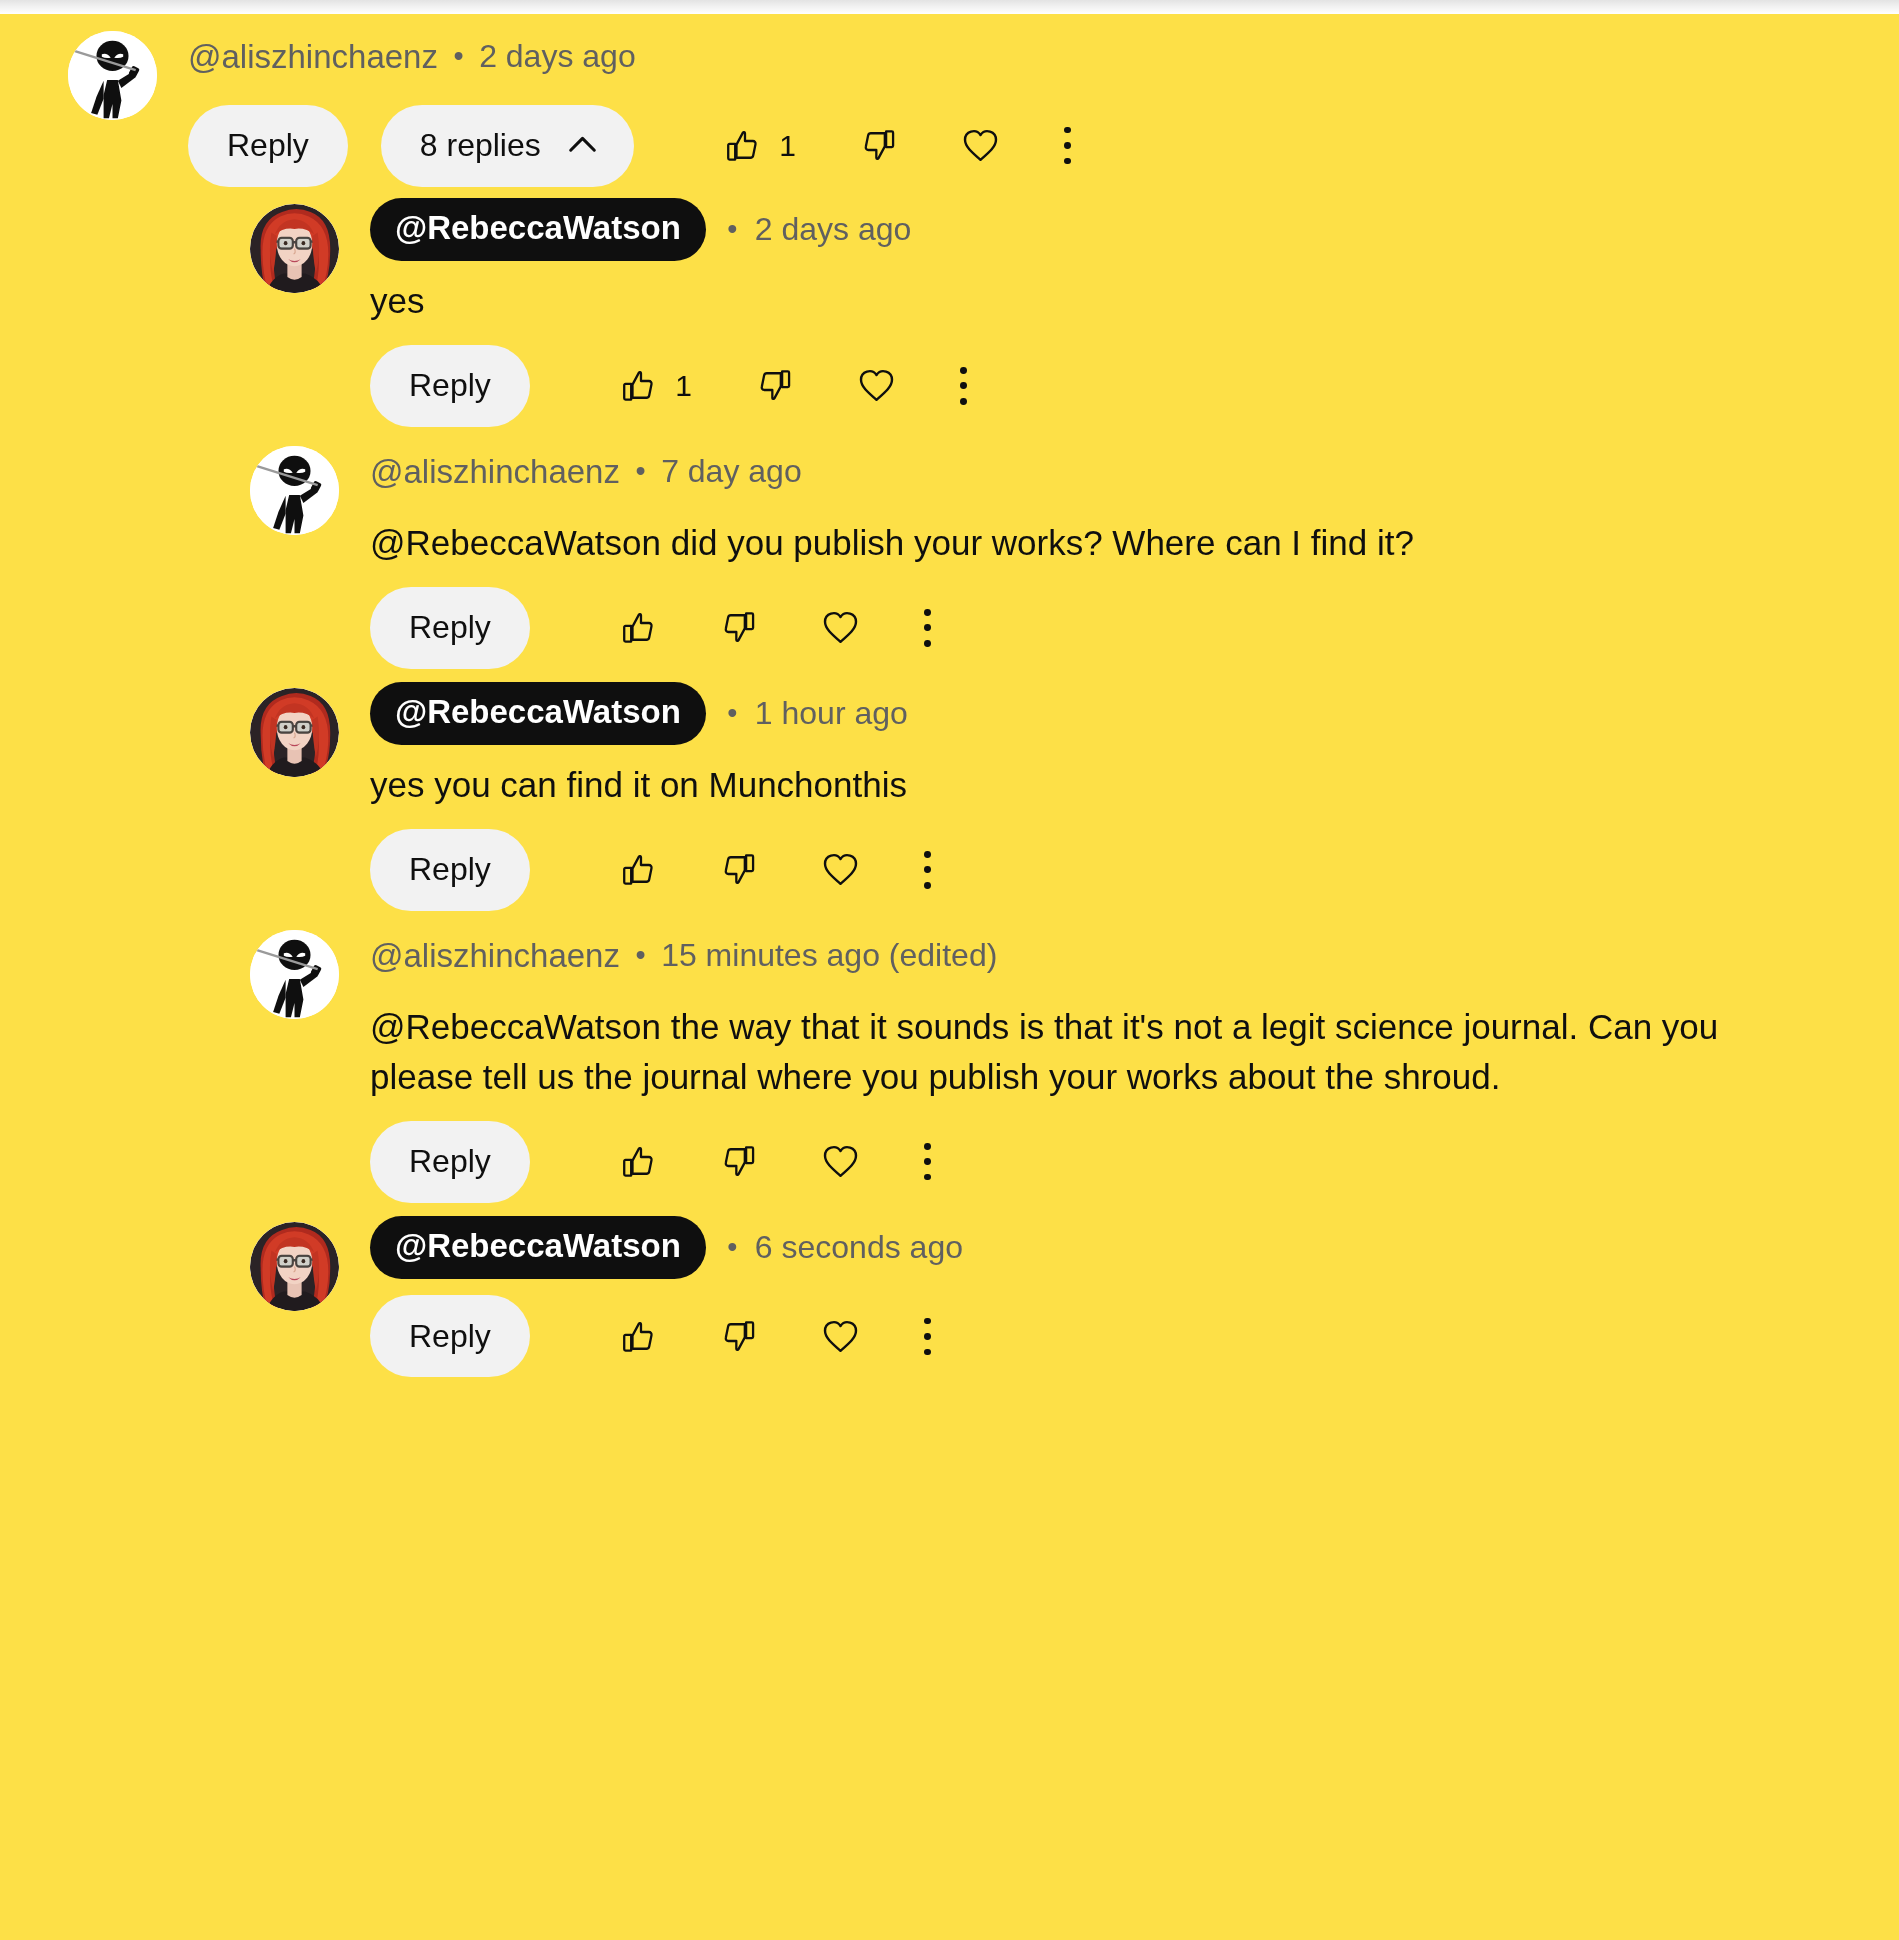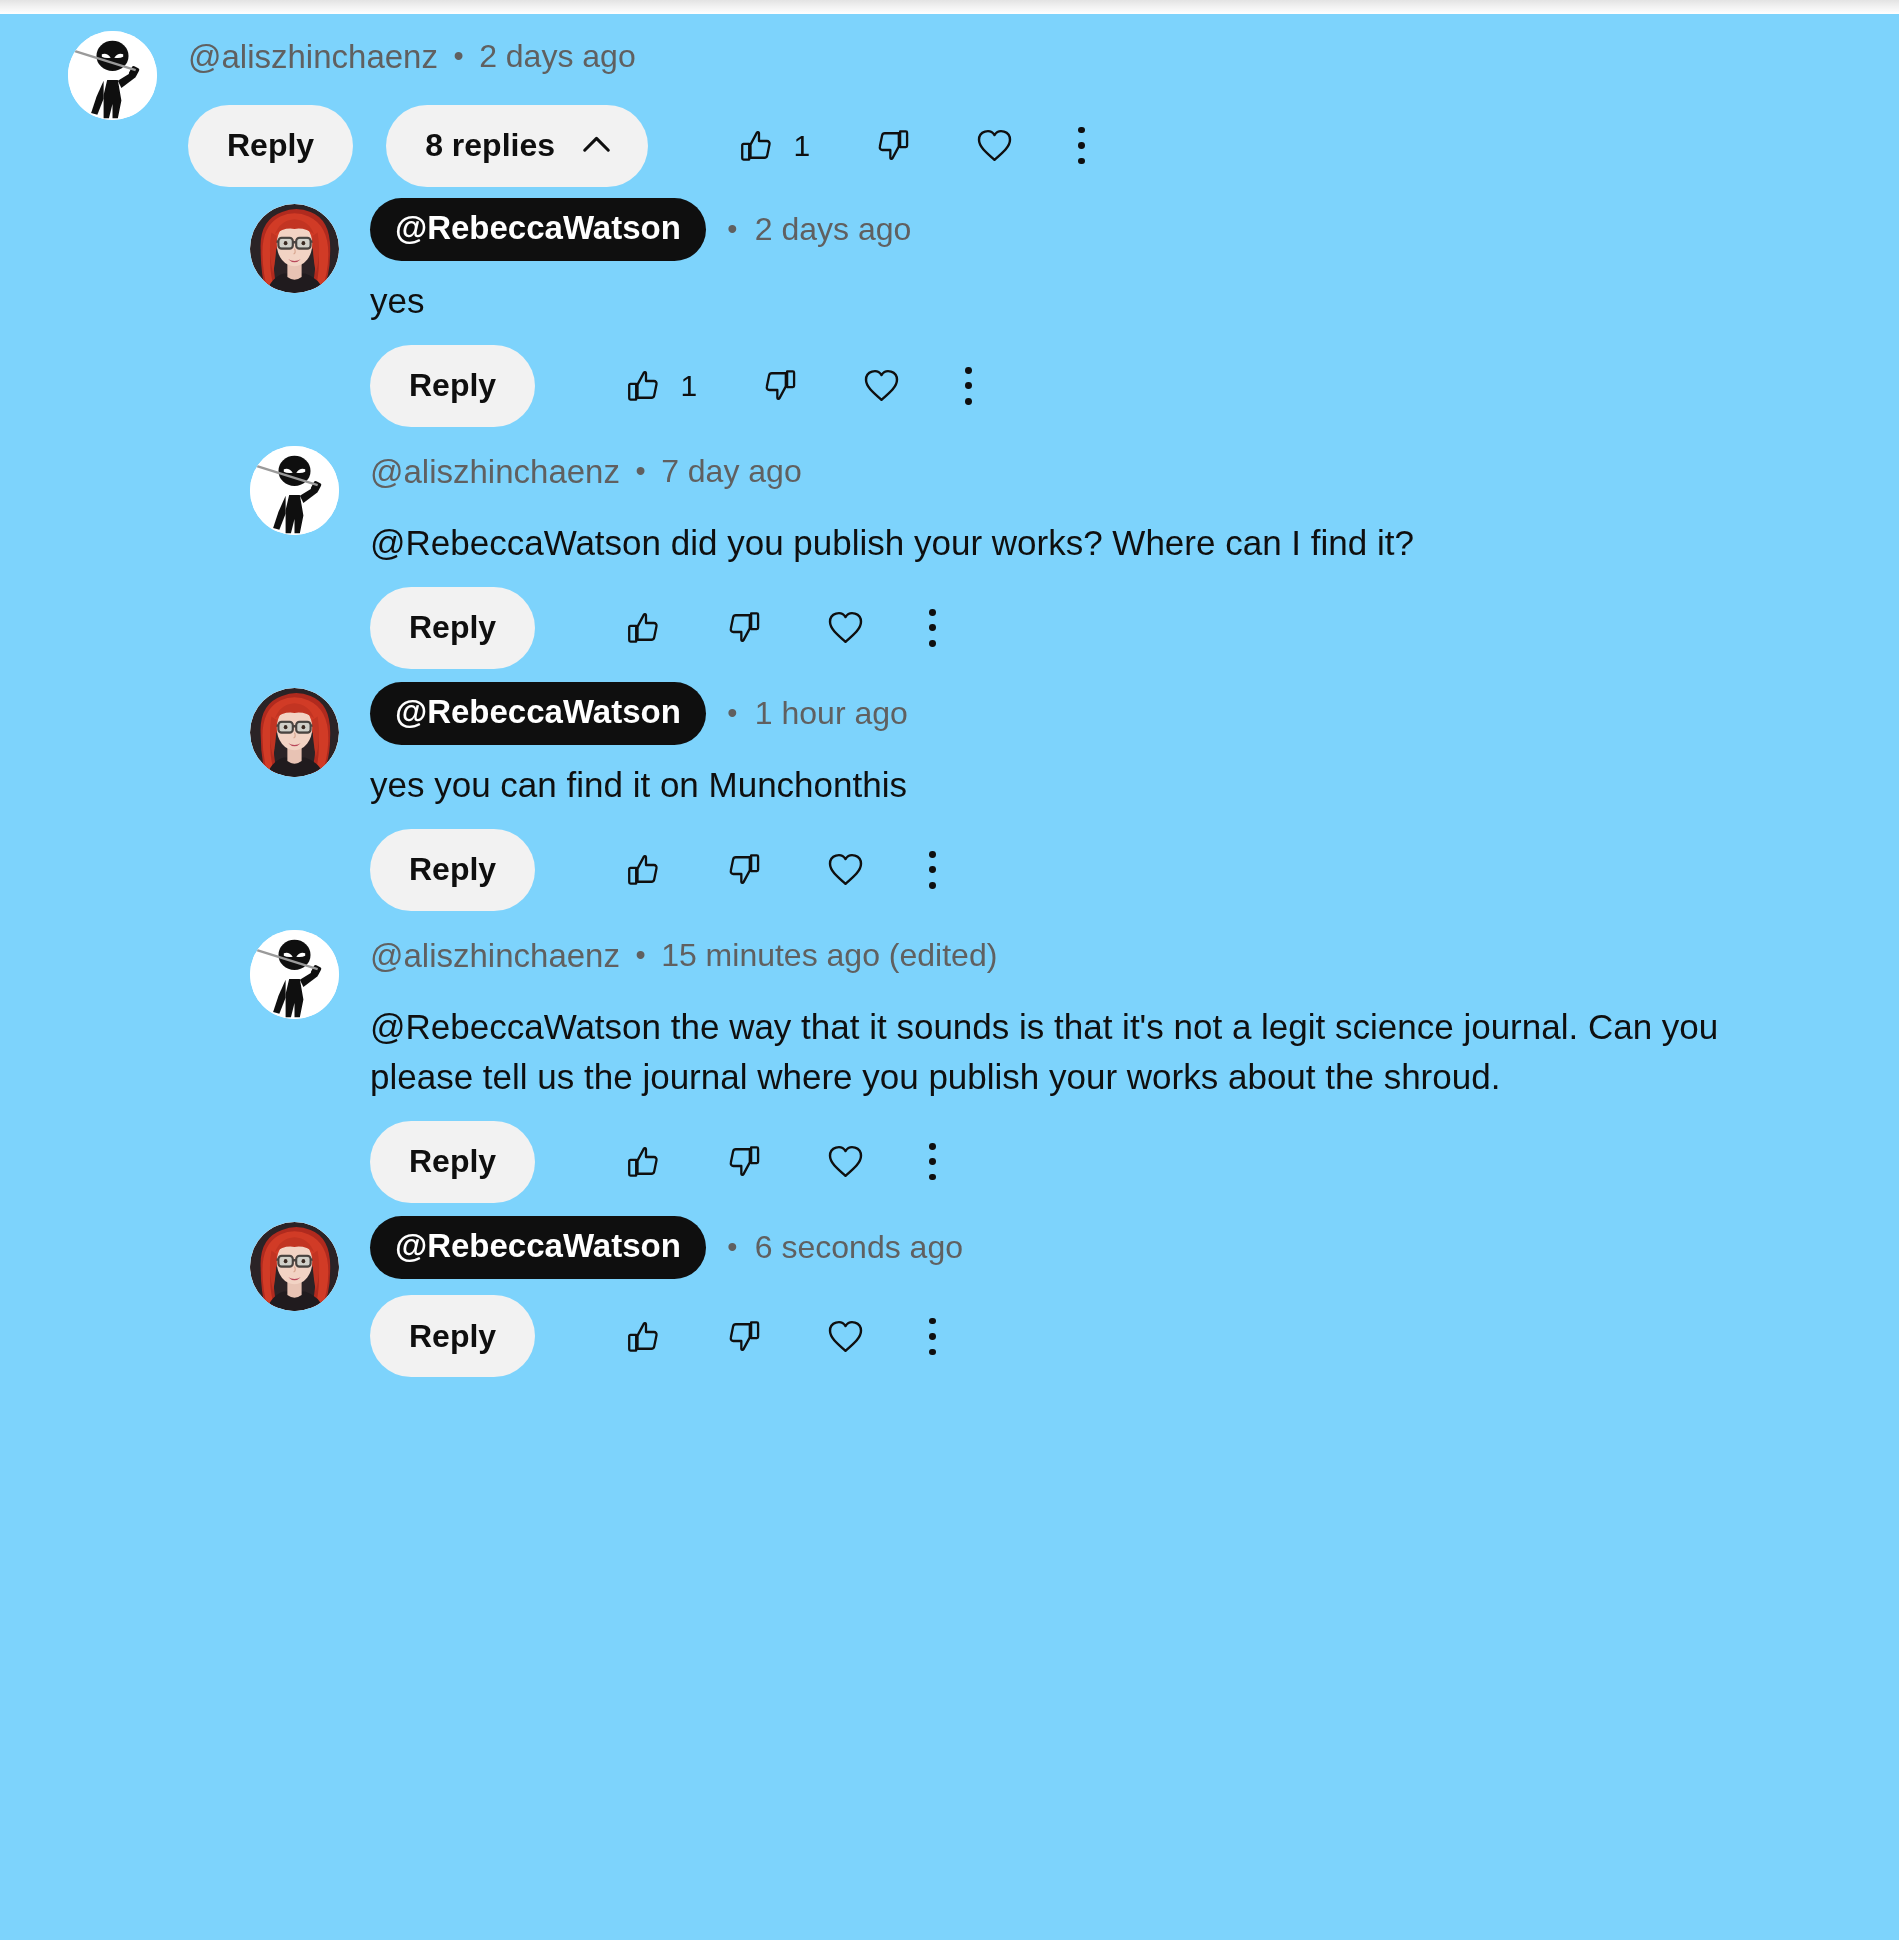--- a/index.html
+++ b/index.html
@@ -9,21 +9,21 @@
     height: 1941px;
     background: #ffffff;
     font-family: "Liberation Sans", "DejaVu Sans", sans-serif;
     overflow: hidden;
   }
 
   #page {
     position: relative;
     width: 1899px;
     height: 1941px;
-    background: #7dd3fc;
+    background: #fde047;
   }
 
   
   .top-edge-shade {
     position: absolute;
     top: 0; left: 0;
     width: 1899px;
     height: 13.6px;
     background: linear-gradient(to bottom, #e3e3e3 0%, #f1f1f1 45%, #ffffff 100%);
     pointer-events: none;
@@ -109,21 +109,21 @@
     display: flex;
     align-items: center;
     margin-top: 19.4px;
   }
   .pill {
     height: 82px;
     border-radius: 969px;
     background: #f2f2f2;
     color: #0f0f0f;
     font-size: 32px;
-    font-weight: 700;
+    font-weight: 400;
     display: inline-flex;
     align-items: center;
     justify-content: center;
     padding: 0 39px;
     cursor: pointer;
     user-select: none;
     white-space: nowrap;
   }
   .pill.replies-toggle { padding: 0 35px 0 39px; gap: 25px; }
   .pill .chev { display: inline-flex; align-items: center; }

